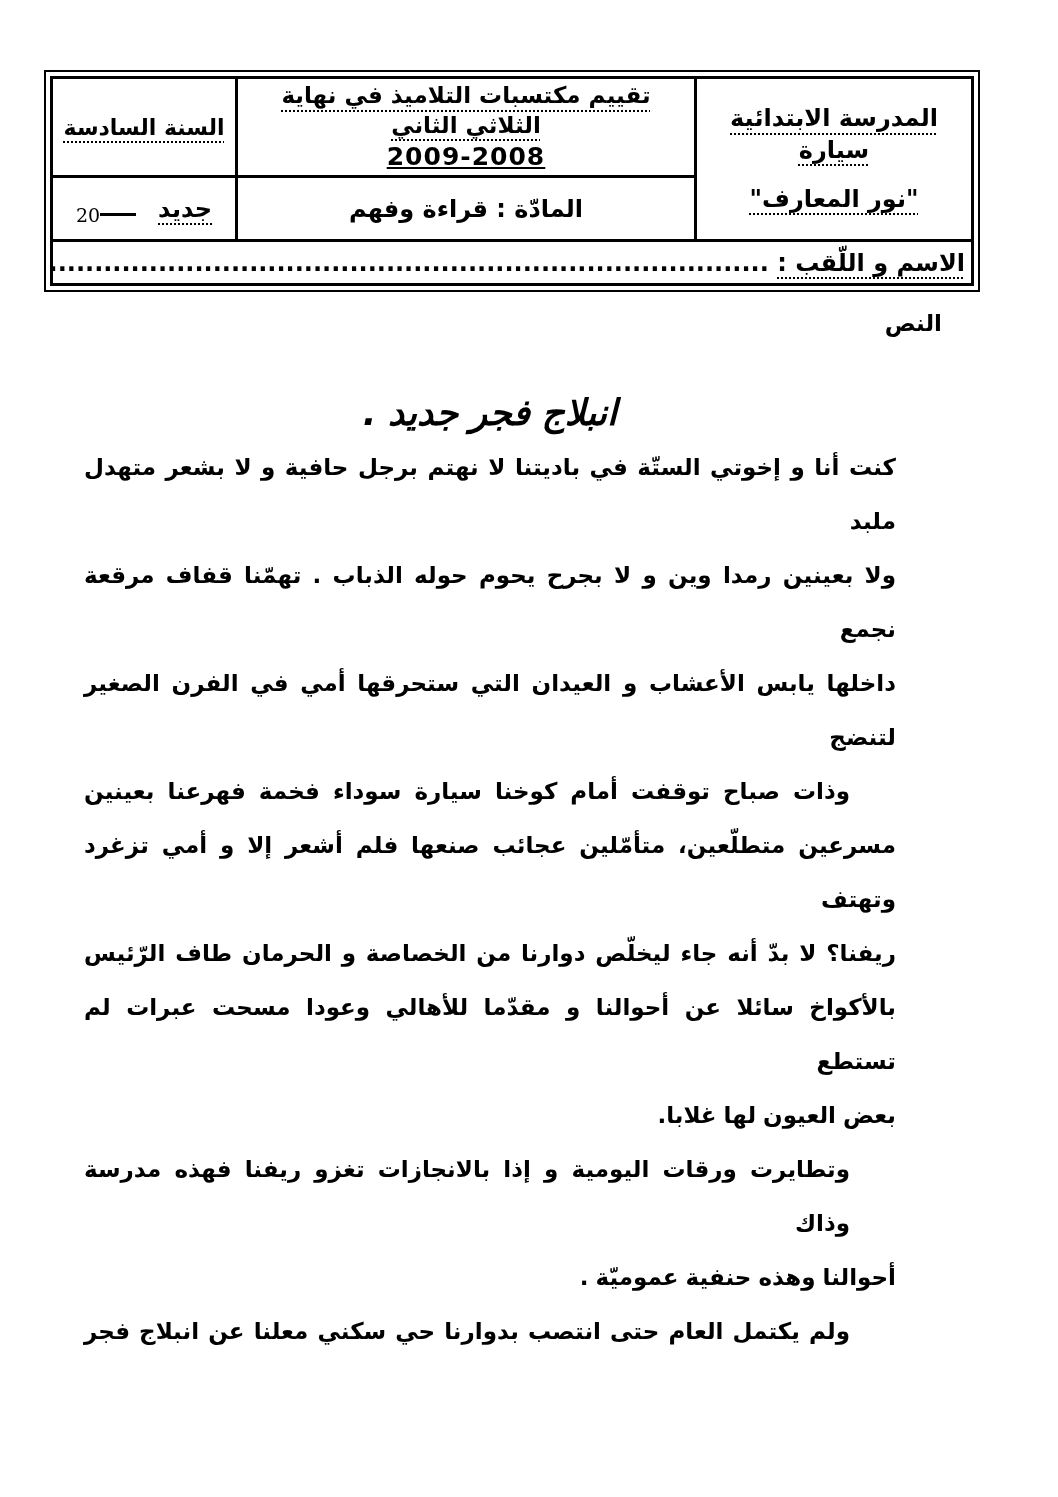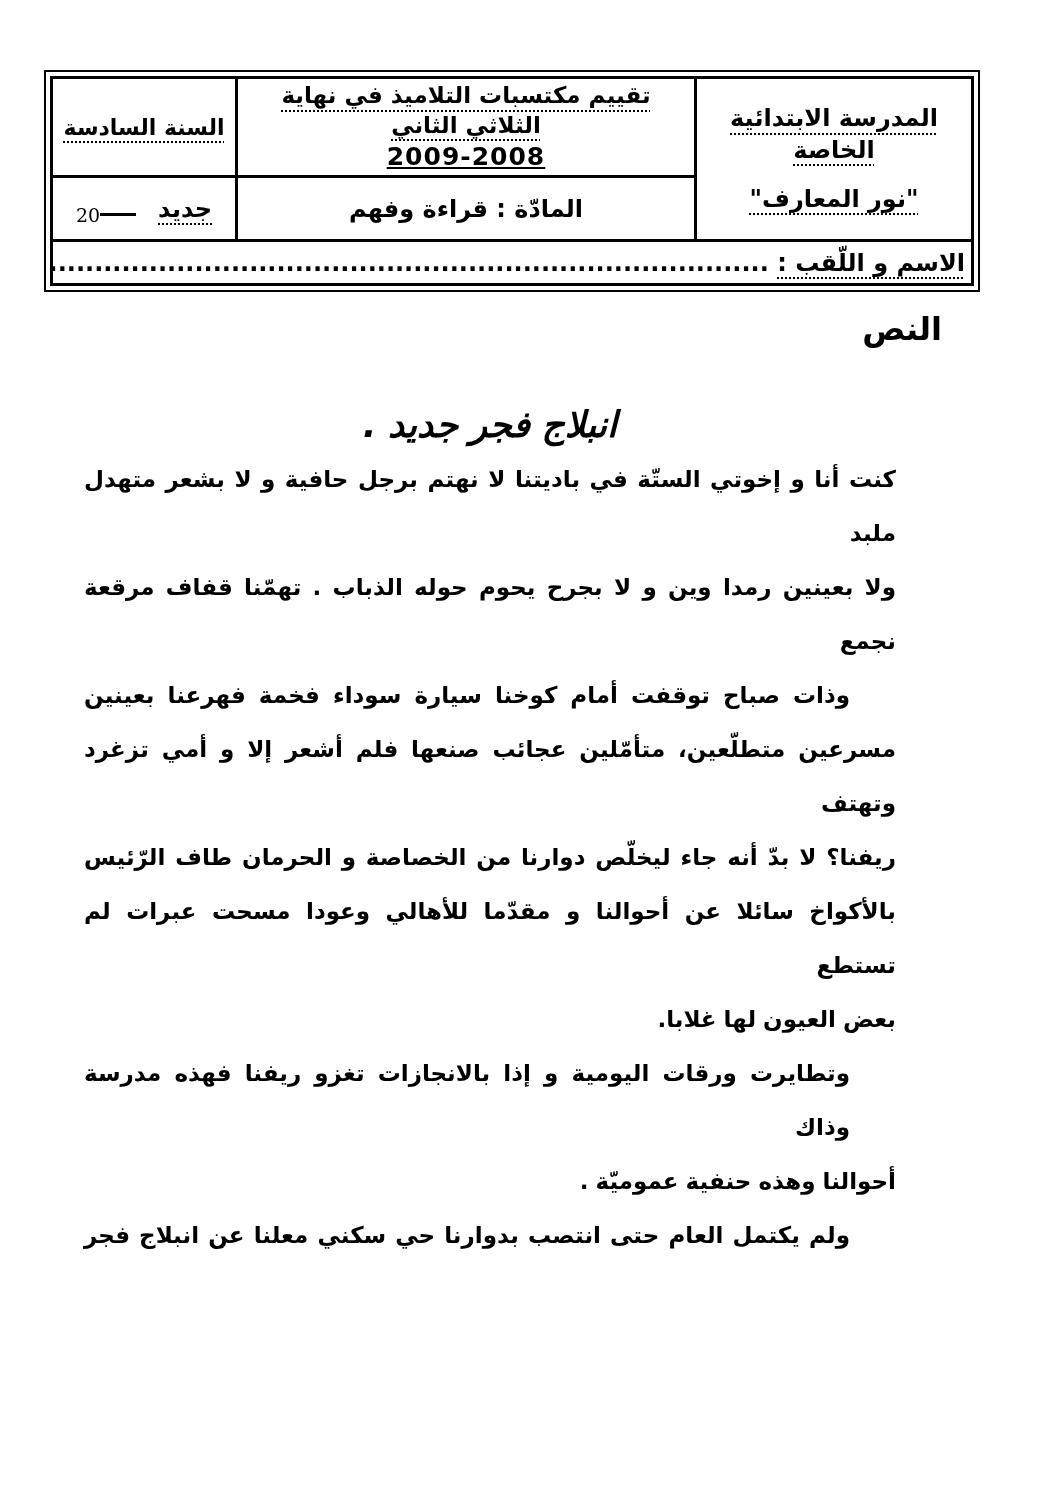--- a/index.html
+++ b/index.html
@@ -42,37 +42,37 @@
   td.namerow{text-align:right;padding-right:10px;font-size:24px;white-space:nowrap;overflow:hidden;}
   td.namerow .dots{letter-spacing:1px;font-weight:700;}
   .dotted{
     text-decoration:underline;
     text-decoration-style:dotted;
     text-decoration-thickness:2px;
     text-underline-offset:7px;
   }
 
   
-  .section-label{font-size:32px;margin:24px 32px 0 0;text-align:right;}
+  .section-label{font-size:23px;margin:24px 32px 0 0;text-align:right;}
   .text-title{font-size:36px;text-align:center;margin-top:12px;font-style:italic;}
   .text-block{margin-top:50px;margin-left:0;margin-right:78px;font-size:23px;line-height:54px;word-spacing:-1px;}
   .line{text-align:right;}
   .line.just{text-align:justify;text-align-last:justify;}
   .line.indent{padding-right:46px;}
 </style>
 </head>
 <body>
 
 <div class="sheet">
 
   <table class="hdr">
     <tbody>
         <tr class="tr1">
       <td class="school" rowspan="2">
-        <div class="line1 dotted">المدرسة الابتدائية الخاصة</div>
+        <div class="line1 dotted">المدرسة الابتدائية سيارة</div>
         <div class="line2 dotted">"نور المعارف"</div>
       </td>
       <td class="assess">
         <div class="dotted">تقييم مكتسبات التلاميذ في نهاية الثلاثي الثاني</div>
         <div class="year">2009-2008</div>
       </td>
       <td class="gradeyear">
         <span class="dotted">السنة السادسة</span>
       </td>
     </tr>
@@ -99,20 +99,21 @@
   </tbody>
     </table>
 
   <div class="section-label">النص</div>
 
   <div class="text-block">
     <div class="text-title">انبلاج فجر جديد .</div>
     <div id="body-text">
         <div class="line just">كنت أنا و إخوتي الستّة في باديتنا لا نهتم برجل حافية و لا بشعر متهدل ملبد</div>
         <div class="line just">ولا بعينين رمدا وين و لا بجرح يحوم حوله الذباب . تهمّنا قفاف مرقعة نجمع</div>
+        <div class="line just">داخلها يابس الأعشاب و العيدان التي ستحرقها أمي في الفرن الصغير لتنضج</div>
         <div class="line just indent">وذات صباح توقفت أمام كوخنا سيارة سوداء فخمة فهرعنا بعينين</div>
         <div class="line just">مسرعين متطلّعين، متأمّلين عجائب صنعها فلم أشعر إلا و أمي تزغرد وتهتف</div>
         <div class="line just">ريفنا؟ لا بدّ أنه جاء ليخلّص دوارنا من الخصاصة و الحرمان طاف الرّئيس</div>
         <div class="line just">بالأكواخ سائلا عن أحوالنا و مقدّما للأهالي وعودا مسحت عبرات لم تستطع</div>
         <div class="line">بعض العيون لها غلابا.</div>
         <div class="line just indent">وتطايرت ورقات اليومية و إذا بالانجازات تغزو ريفنا فهذه مدرسة وذاك</div>
         <div class="line">أحوالنا وهذه حنفية عموميّة .</div>
         <div class="line just indent">ولم يكتمل العام حتى انتصب بدوارنا حي سكني معلنا عن انبلاج فجر</div>
       </div>
   </div>

